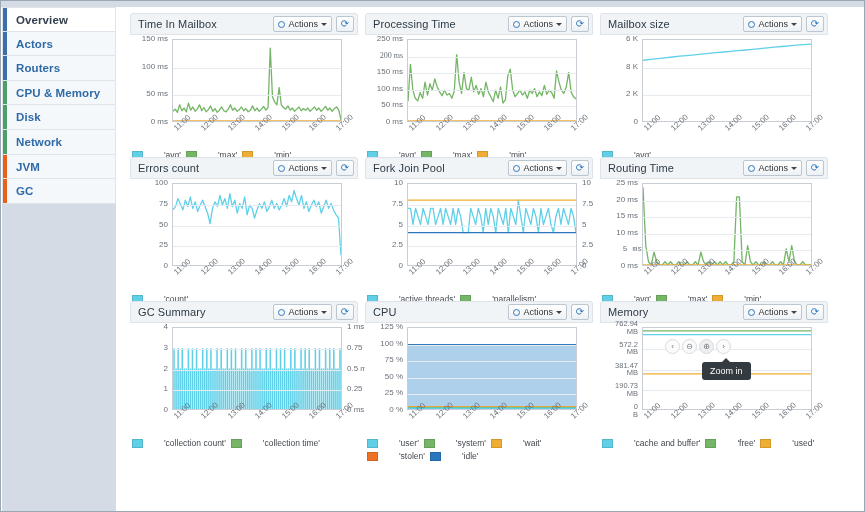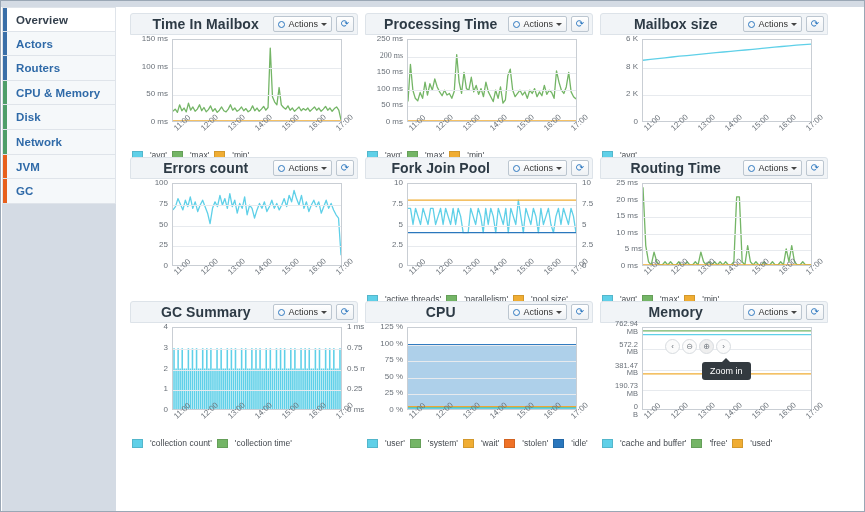--- a/index.html
+++ b/index.html
@@ -43,21 +43,21 @@
   }
 
   
   .panel{width:228px;margin:0 0 4px 0;}
   .phead{
     position:relative;height:22px;
     background:#f1f4f7;border:1px solid #dde3e9;
     box-sizing:border-box;border-radius:3px 3px 0 0;
     display:flex;align-items:center;padding:0 3px 0 7px;
   }
-  .ptitle{font-size:14px;font-weight:bold;color:#2d3a45;flex:1;white-space:nowrap;letter-spacing:.1px;text-align:center;}
+  .ptitle{font-size:11px;font-weight:normal;color:#2d3a45;flex:1;white-space:nowrap;letter-spacing:.1px;}
   .btn{
     height:16px;border:1px solid #bcc6d0;border-radius:2px;
     background:linear-gradient(#ffffff,#eef1f4);
     display:flex;align-items:center;gap:3px;padding:0 4px;
     font-size:9px;color:#333;cursor:pointer;box-sizing:border-box;
   }
   .btn.actions{margin-right:4px;}
   .btn.refresh{width:18px;justify-content:center;padding:0;}
   .gear{width:7px;height:7px;border-radius:50%;border:1.6px solid #2f79c0;box-sizing:border-box;display:block;}
   .caret{width:0;height:0;border-left:3px solid transparent;border-right:3px solid transparent;border-top:3px solid #444;display:block;}
@@ -73,21 +73,21 @@
   .gl{position:absolute;left:0;right:0;height:1px;background:#e7eaee;}
   .xlabels{position:absolute;height:26px;}
   .xlab{
     position:absolute;font-size:8px;color:#6a7179;white-space:nowrap;
     transform:rotate(-42deg);transform-origin:left top;
   }
   .legend{
     position:absolute;left:2px;font-size:8.5px;color:#44494f;
     display:flex;flex-wrap:wrap;gap:3px 5px;width:232px;align-items:center;
   }
-  .lg{display:inline-flex;align-items:center;gap:7px;}
+  .lg{display:inline-flex;align-items:center;gap:21px;}
   .sw{width:11px;height:9px;border:1px solid rgba(0,0,0,.12);box-sizing:border-box;display:inline-block;}
 
   
   .zoomctrls{position:absolute;display:flex;align-items:center;}
   .zb{
     width:15px;height:15px;border-radius:50%;
     background:#fbfbfb;border:1px solid #d8dce0;
     display:flex;align-items:center;justify-content:center;
     font-size:8px;color:#6d747b;cursor:pointer;box-sizing:border-box;
     margin:0 1px;
@@ -298,20 +298,26 @@
             </div>
             <div class="xlabels" style="left: 42px; top: 89px; width: 170px;">
               <div class="xlab" style="left: 0px; top: 2px;">11:00</div>
               <div class="xlab" style="left: 27px; top: 2px;">12:00</div>
               <div class="xlab" style="left: 54px; top: 2px;">13:00</div>
               <div class="xlab" style="left: 81px; top: 2px;">14:00</div>
               <div class="xlab" style="left: 108px; top: 2px;">15:00</div>
               <div class="xlab" style="left: 135px; top: 2px;">16:00</div>
               <div class="xlab" style="left: 162px; top: 2px;">17:00</div>
             </div>
+            <div class="legend" style="top: 115px;">
+              <span class="lg">
+                <span class="sw" style="background: rgb(95, 208, 232);"></span>
+                <span>'count'</span>
+              </span>
+            </div>
           </div>
         </div>
         <div class="panel">
           <div class="phead">
             <div class="ptitle">Fork Join Pool</div>
             <div class="btn actions">
               <span class="gear"></span>
               <span>Actions</span>
               <span class="caret"></span>
             </div>
@@ -380,21 +386,21 @@
               <span class="gear"></span>
               <span>Actions</span>
               <span class="caret"></span>
             </div>
             <div class="btn refresh">
               <span class="refresh-ico">⟳</span>
             </div>
           </div>
           <div class="pbody">
             <div class="axis-l" style="left: 0px; width: 38px; top: 83px;">0 ms</div>
-            <div class="axis-l" style="left: 4px; width: 38px; top: 66.4px;">5 ms</div>
+            <div class="axis-l" style="left: 4px; width: 38px; top: 66.4px; font-family: Liberation Mono, monospace;">5 ms</div>
             <div class="axis-l" style="left: 0px; width: 38px; top: 49.8px;">10 ms</div>
             <div class="axis-l" style="left: 0px; width: 38px; top: 33.2px;">15 ms</div>
             <div class="axis-l" style="left: 0px; width: 38px; top: 16.6px;">20 ms</div>
             <div class="axis-l" style="left: 0px; width: 38px; top: 0px;">25 ms</div>
             <div class="frame" style="left: 42px; top: 4px; width: 170px; height: 83px;">
               <div class="gl" style="top: 66px;"></div>
               <div class="gl" style="top: 50px;"></div>
               <div class="gl" style="top: 33px;"></div>
               <div class="gl" style="top: 17px;"></div>
               <svg width="168" height="81" viewBox="0 0 168 81">

